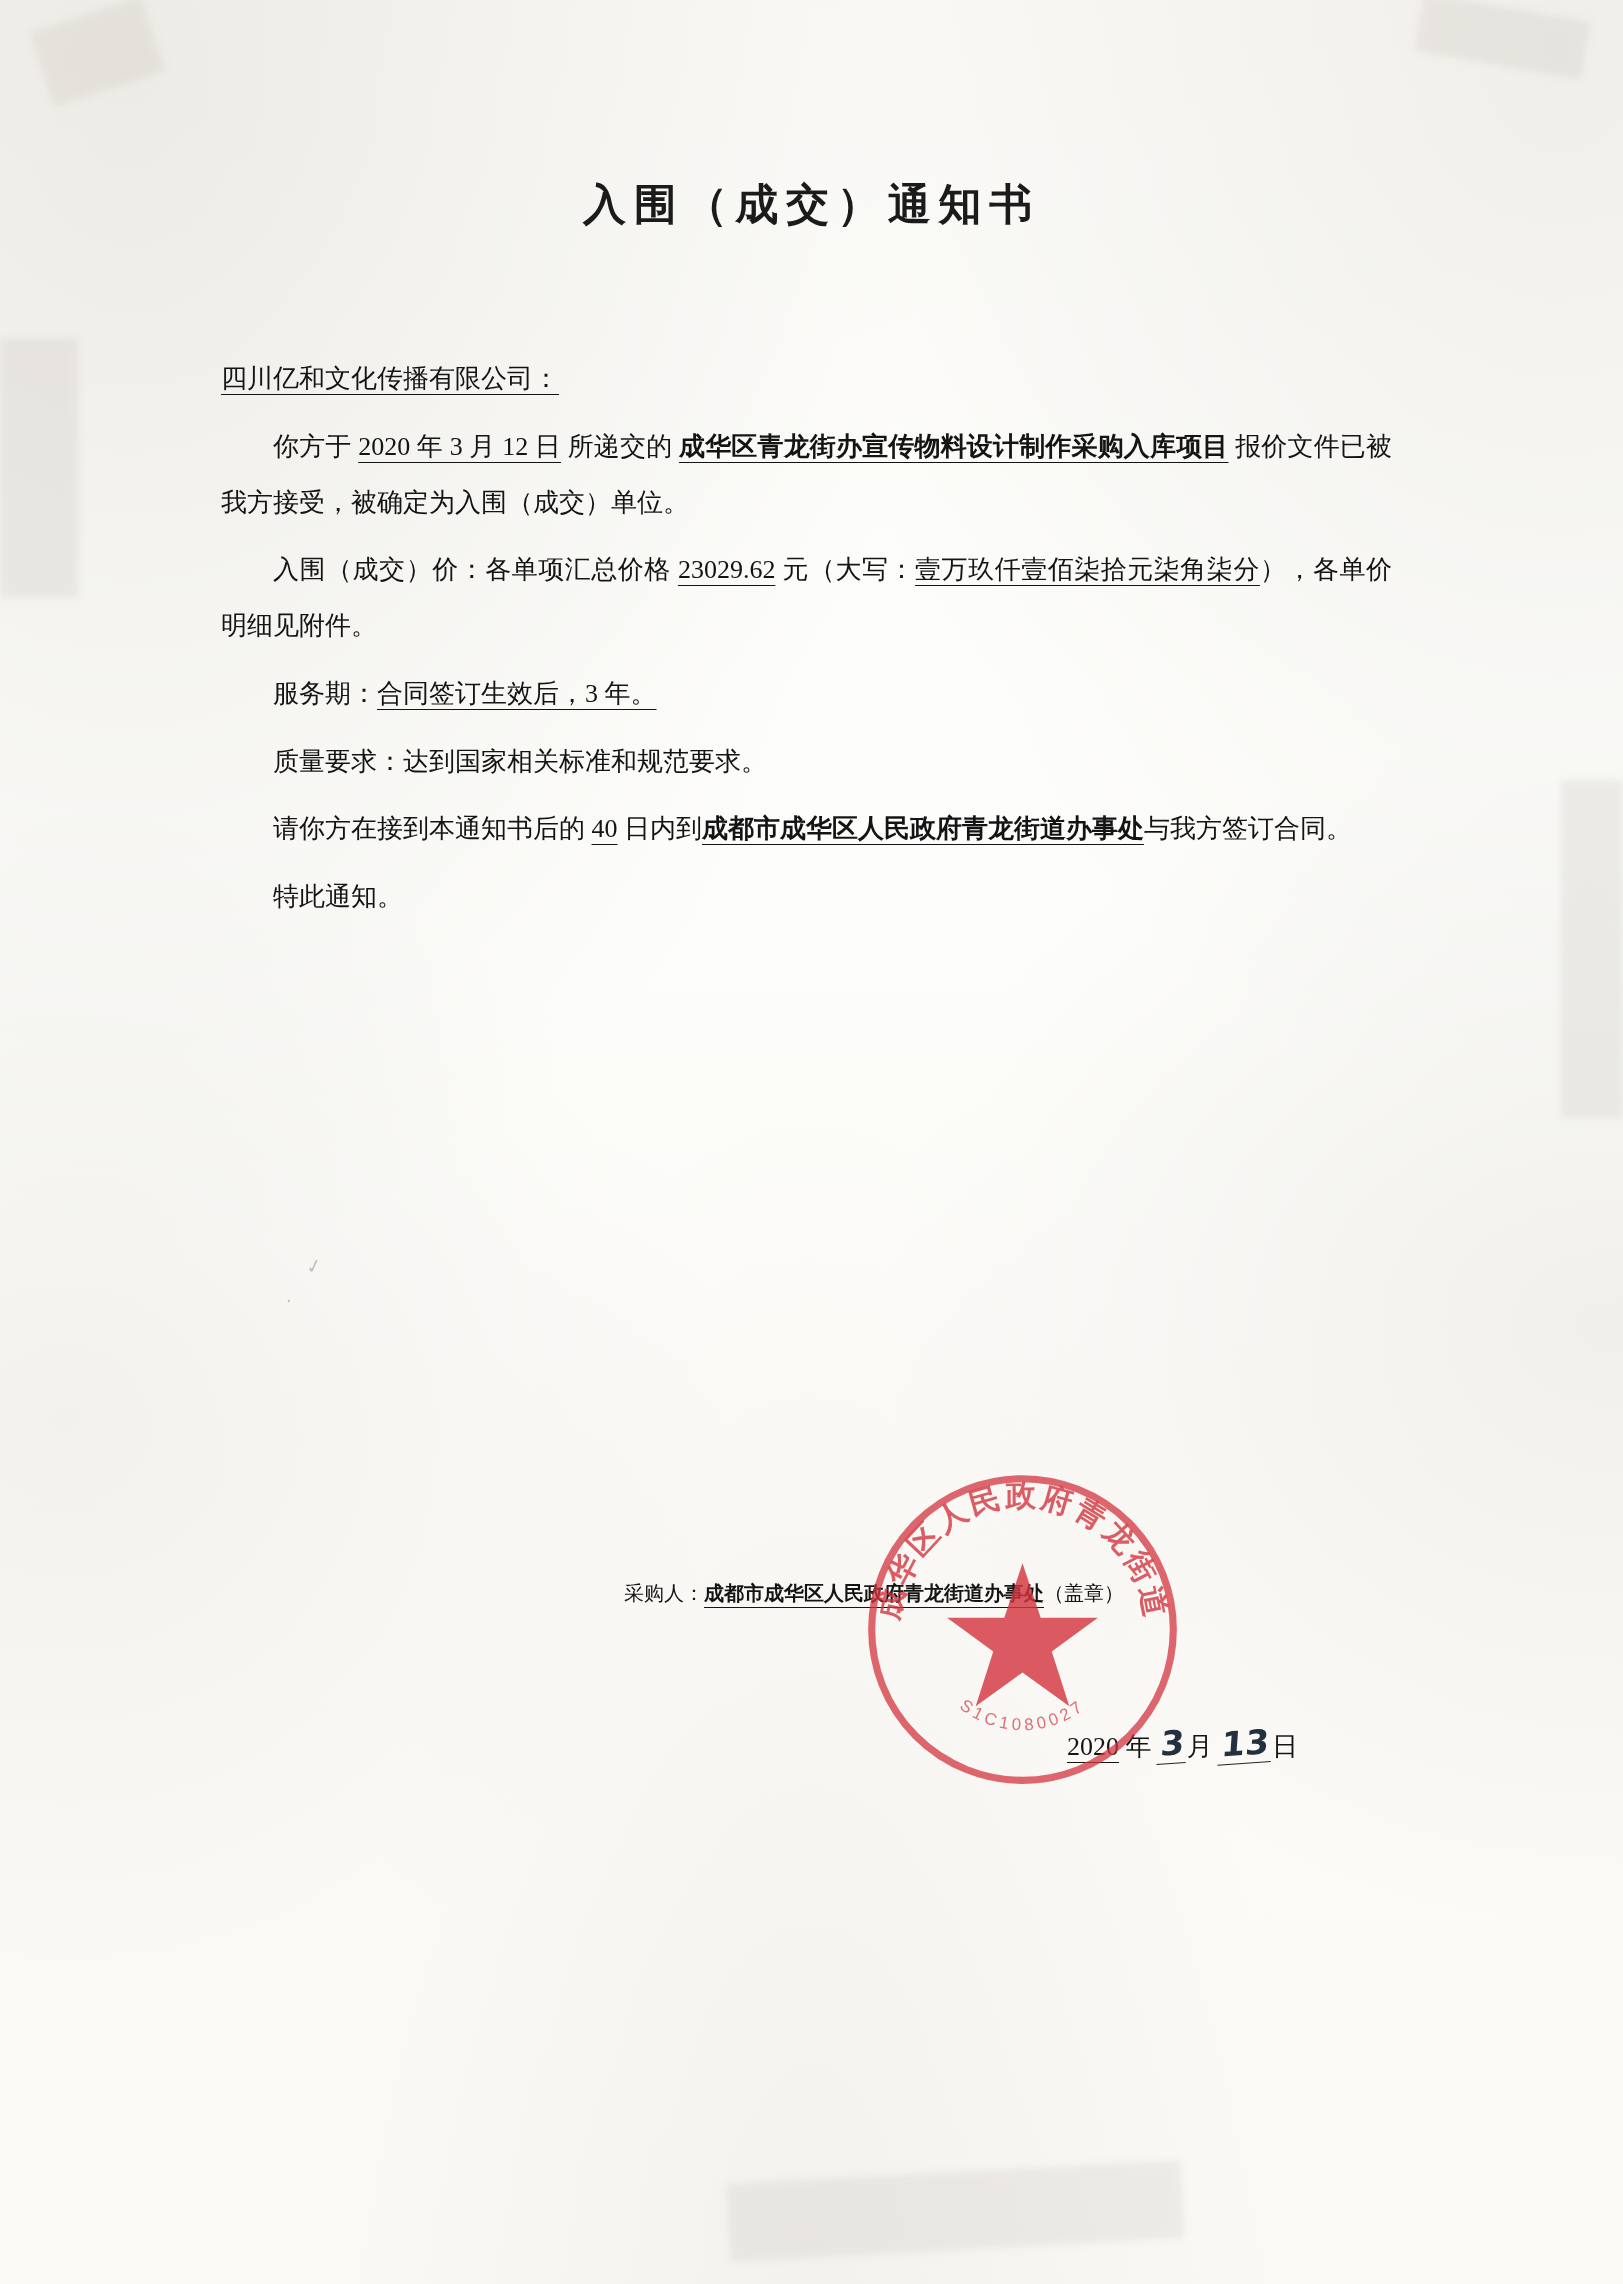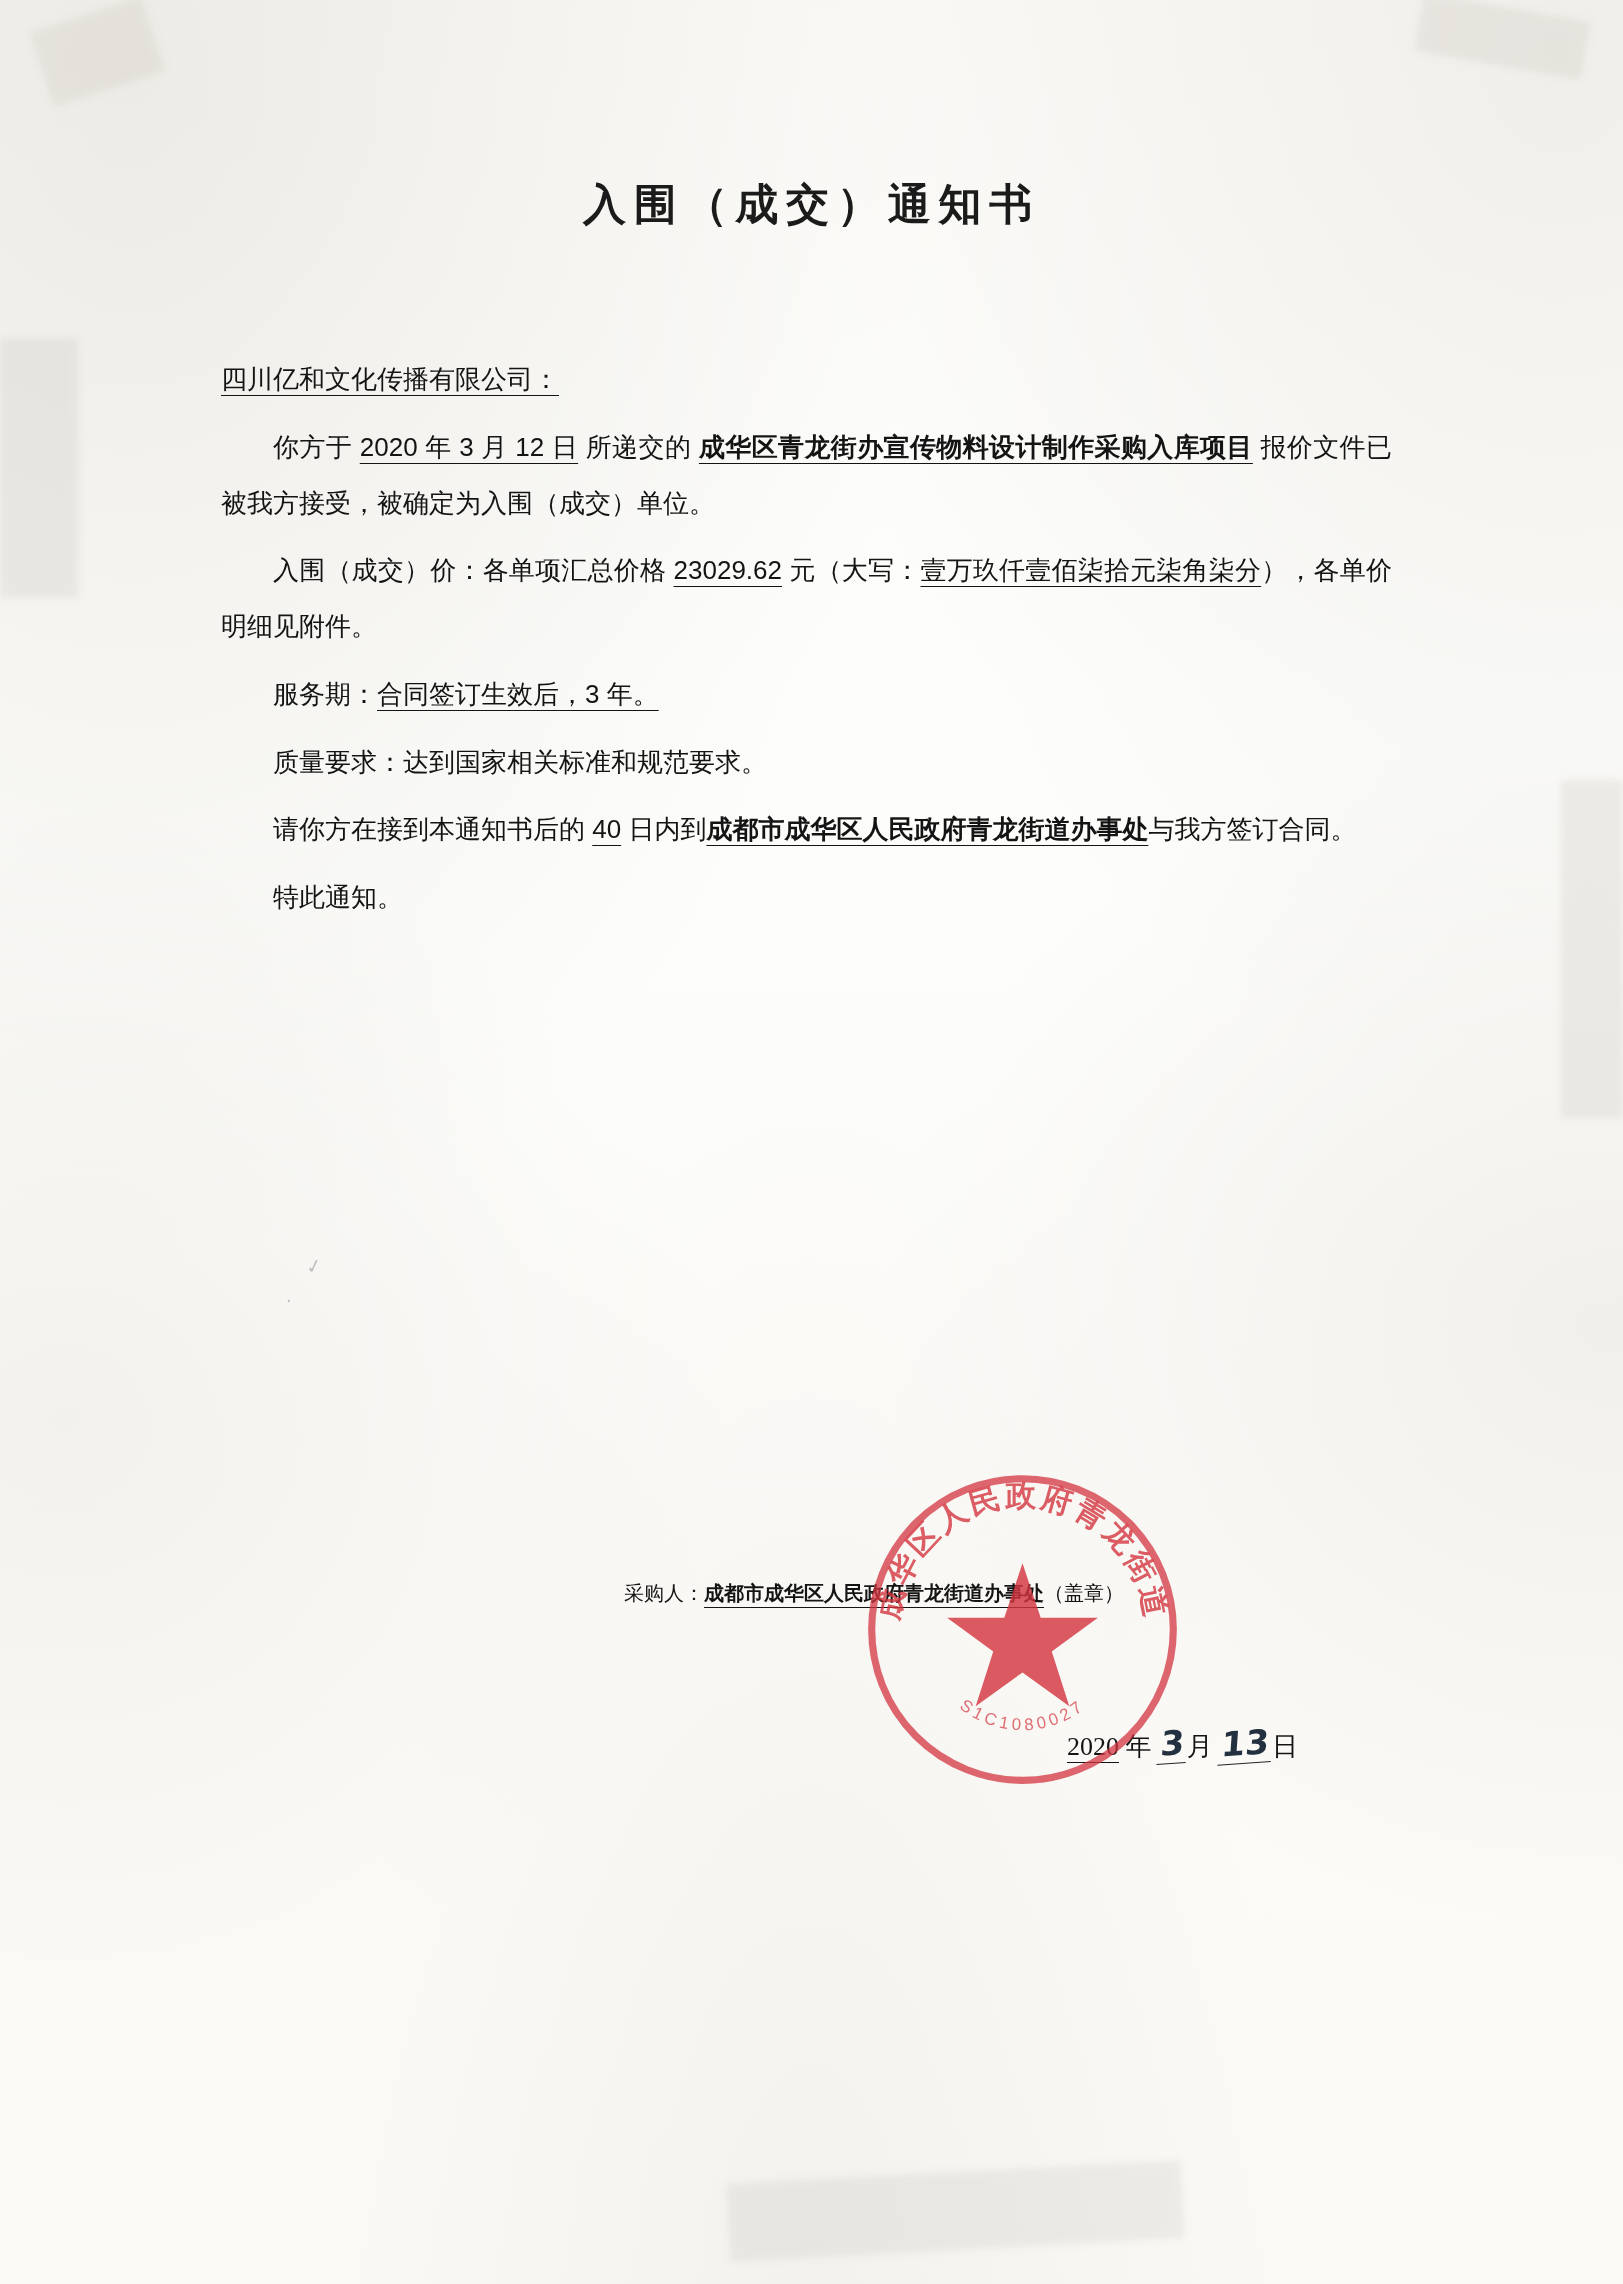--- a/index.html
+++ b/index.html
@@ -58,21 +58,21 @@
   }
 
   .body-block {
     position: absolute;
     left: 221px;
     top: 351px;
     width: 1171px;
     font-size: 26px;
     line-height: 56px;
     color: #141414;
-    font-family: Liberation Sans, sans-serif;
+    font-family: Liberation Serif, serif;
   }
   .para {
     margin: 0 0 11.7px 0;
     text-align: justify;
     text-justify: inter-ideograph;
   }
   .indent { text-indent: 52px; }
   .u {
     text-decoration: underline;
     text-underline-offset: 6.5px;

